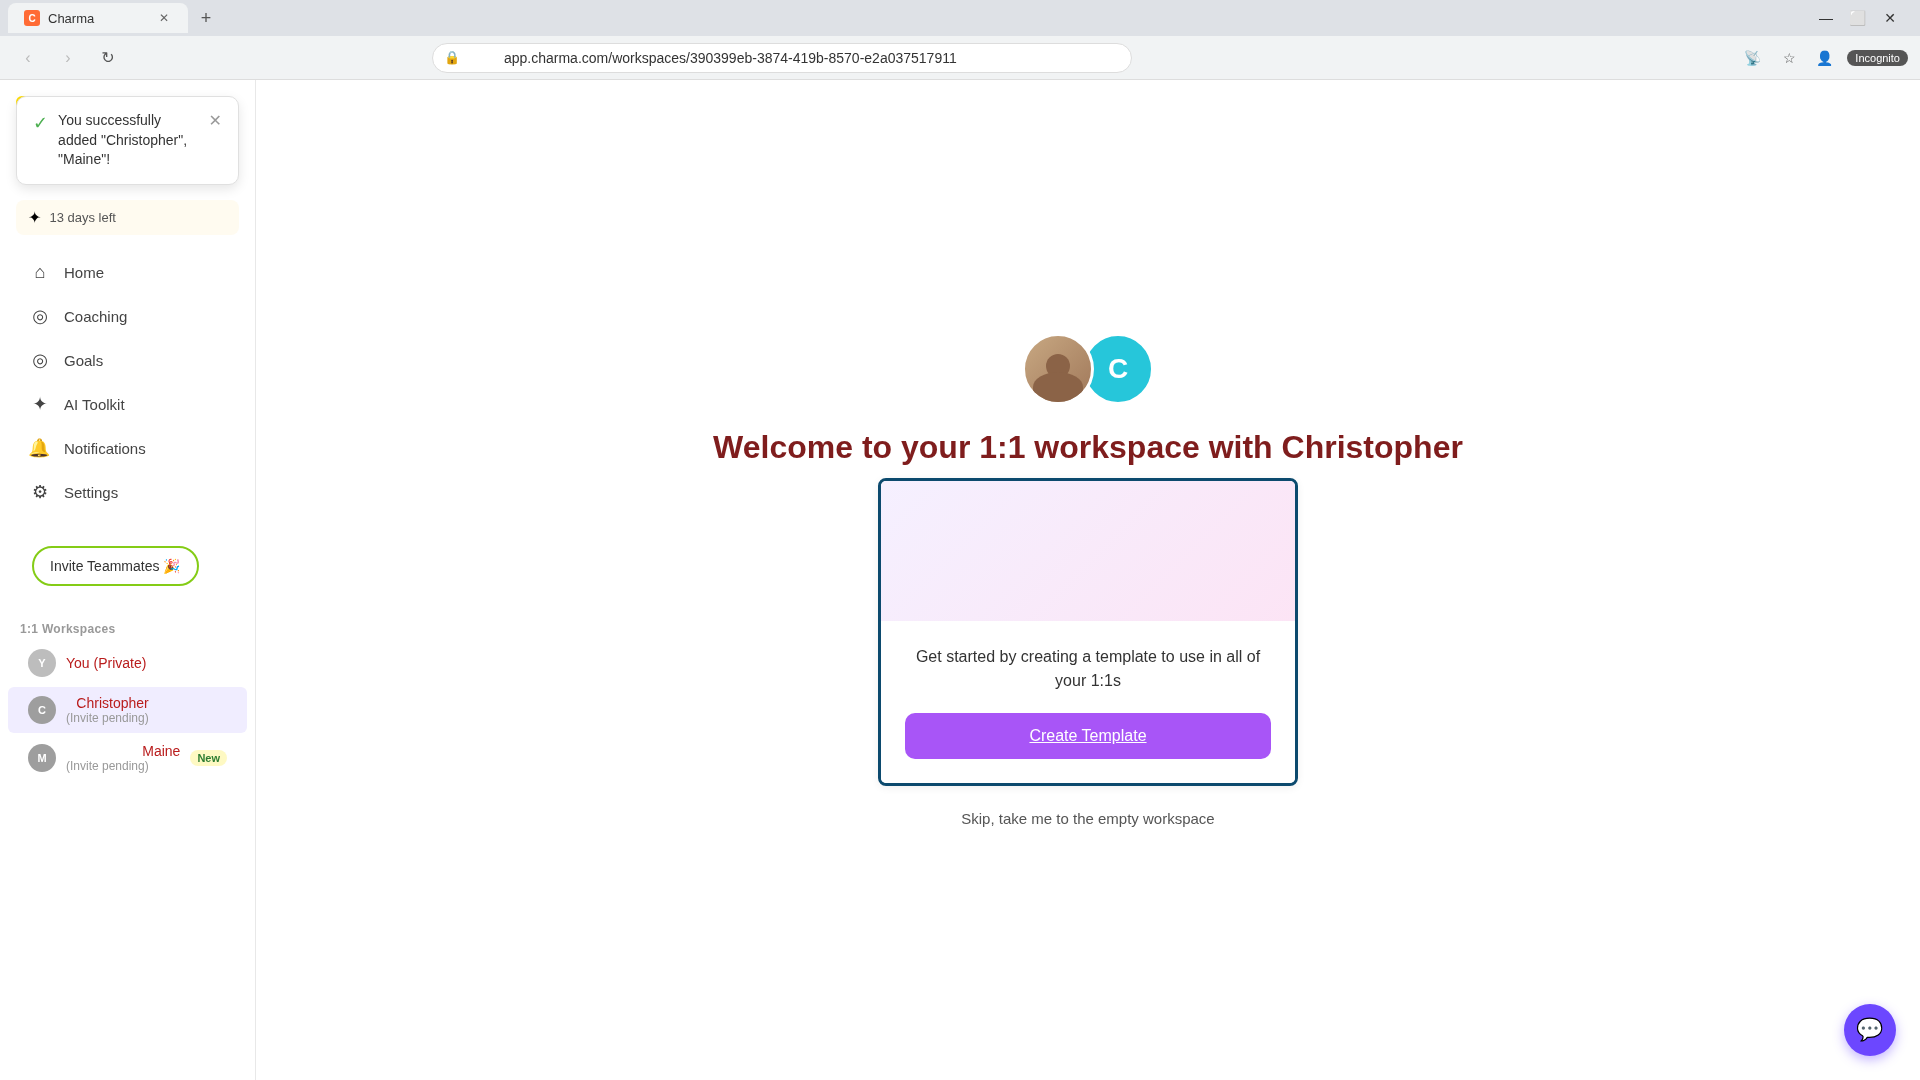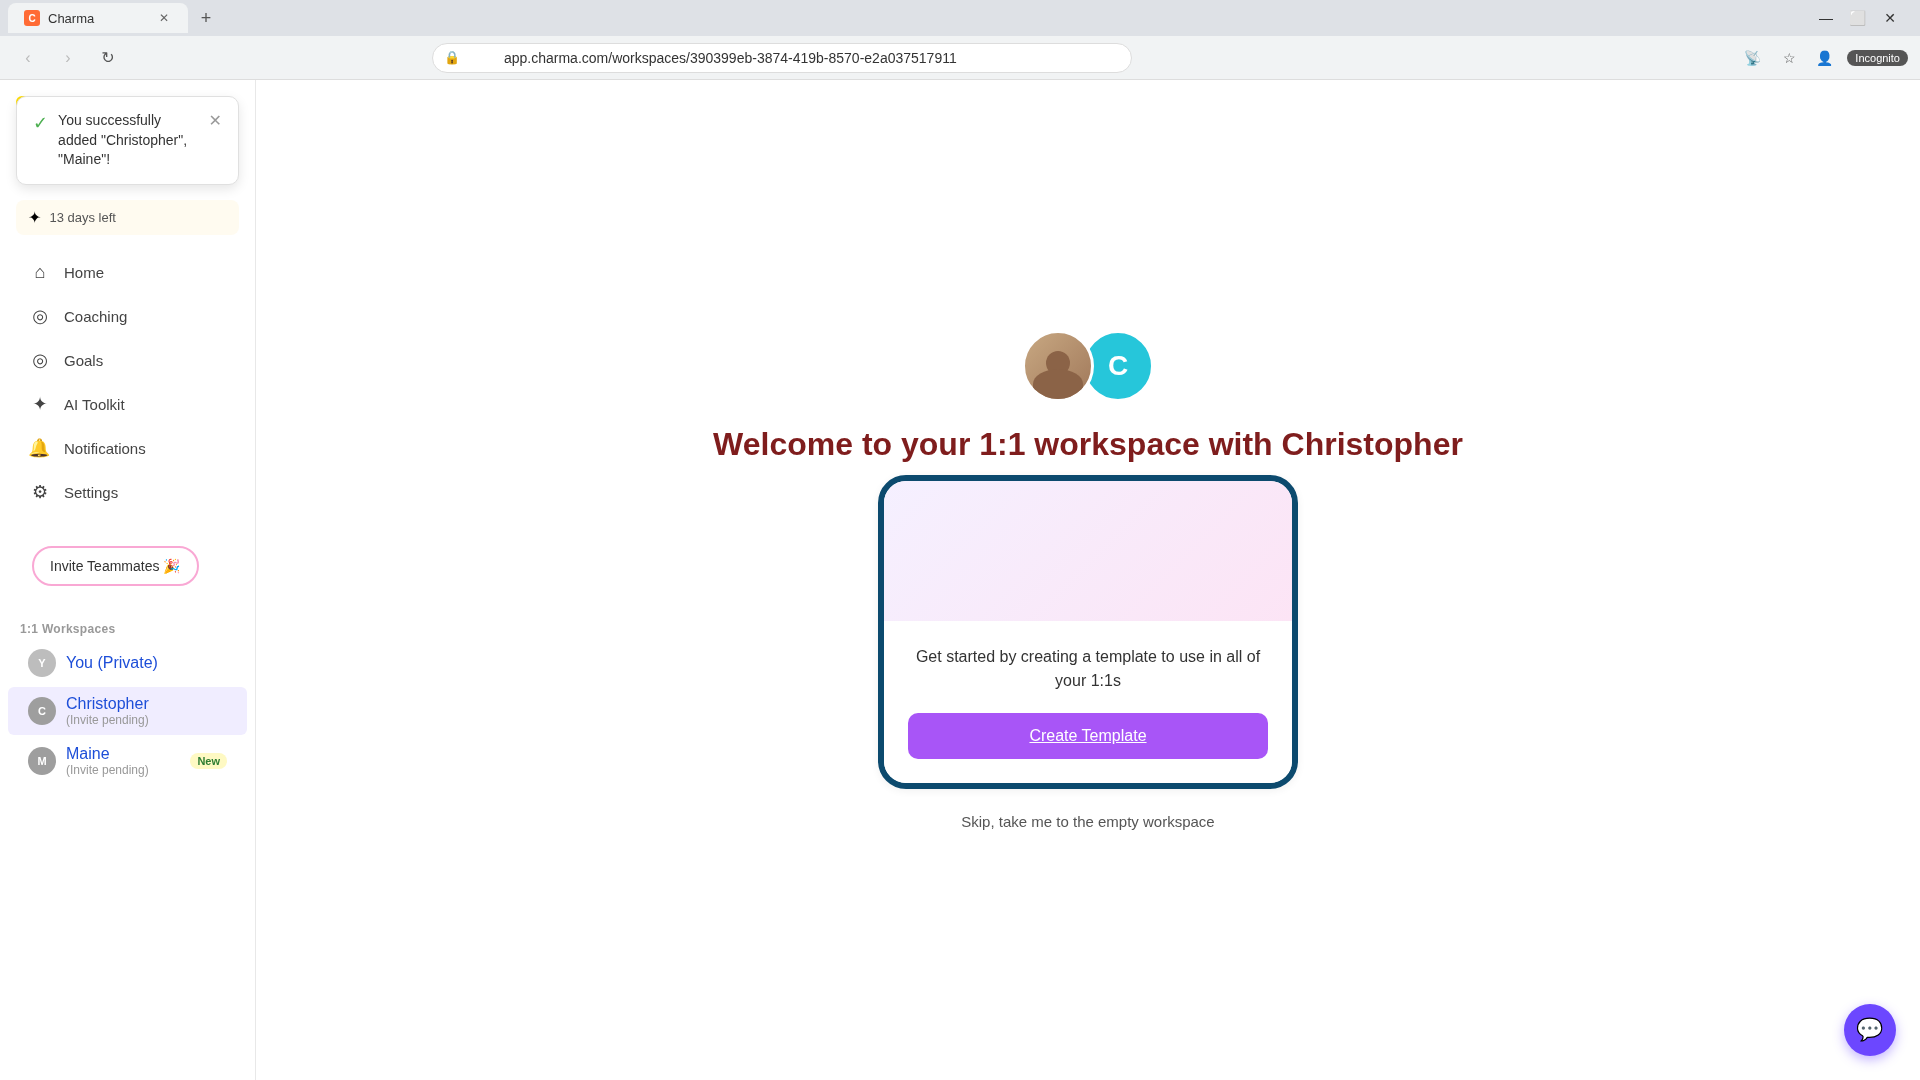--- a/index.html
+++ b/index.html
@@ -41,48 +41,48 @@
     .search-btn { display: flex; align-items: center; gap: 8px; width: 100%; padding: 8px 12px; border-radius: 8px; background: transparent; cursor: pointer; color: #666; font-size: 14px; }
 
     .trial-badge { margin: 8px 16px; display: flex; align-items: center; gap: 8px; padding: 8px 12px; background: #fffbf0; border-radius: 8px; cursor: pointer; }
     .trial-icon { font-size: 16px; }
     .trial-text { font-size: 13px; color: #555; }
 
     .nav-items { display: flex; flex-direction: column; padding: 8px 0; }
     .nav-item { display: flex; align-items: center; gap: 12px; padding: 10px 20px; cursor: pointer; color: #444; font-size: 15px; border-radius: 6px; margin: 1px 8px; }
     .nav-icon { font-size: 18px; width: 24px; text-align: center; }
 
-    .invite-btn { margin: 16px; padding: 10px 16px; border: 2px solid #f9a8d4; border-radius: 24px; background: white; cursor: pointer; font-size: 14px; font-weight: 500; color: #333; display: flex; align-items: center; justify-content: center; gap: 6px; }
+    .invite-btn { margin: 16px; padding: 10px 16px; border: 2px solid #84cc16; border-radius: 24px; background: white; cursor: pointer; font-size: 14px; font-weight: 500; color: #333; display: flex; align-items: center; justify-content: center; gap: 6px; }
 
     .section-label { padding: 12px 20px 4px; font-size: 12px; font-weight: 600; color: #999; text-transform: none; letter-spacing: 0.3px; }
 
     .workspace-item { display: flex; align-items: center; gap: 10px; padding: 8px 20px; cursor: pointer; border-radius: 6px; margin: 1px 8px; }
     .workspace-item.active { background: #f0edff; }
     .avatar-sm { width: 28px; height: 28px; border-radius: 50%; display: flex; align-items: center; justify-content: center; font-size: 12px; font-weight: 600; flex-shrink: 0; }
-    .workspace-name { font-size: 16px; color: #1d4ed8; flex: 1; }
+    .workspace-name { font-size: 14px; color: #b91c1c; flex: 1; text-align: right; }
     .workspace-sub { font-size: 12px; color: #999; }
     .new-badge { background: #fef9c3; color: #2e7d32; font-size: 11px; font-weight: 600; padding: 2px 7px; border-radius: 10px; }
 
     
     .toast { position: absolute; top: 16px; left: 16px; right: 16px; background: white; border: 1px solid #e0e0e0; border-radius: 10px; padding: 14px 16px; display: flex; align-items: flex-start; gap: 10px; box-shadow: 0 4px 12px rgba(0,0,0,0.1); z-index: 500; }
     .toast-icon { color: #4caf50; font-size: 18px; flex-shrink: 0; margin-top: 1px; }
     .toast-text { font-size: 14px; color: #333; line-height: 1.4; flex: 1; }
     .toast-close { cursor: pointer; color: #999; font-size: 16px; flex-shrink: 0; }
 
     
     .main-content { flex: 1; display: flex; flex-direction: column; align-items: center; justify-content: center; background: white; overflow-y: auto; padding: 40px; }
 
     .workspace-header { display: flex; justify-content: center; margin-bottom: 24px; }
     .avatar-group { display: flex; }
     .avatar-large-initial { width: 72px; height: 72px; border-radius: 50%; border: 3px solid white; display: flex; align-items: center; justify-content: center; font-size: 28px; font-weight: 600; color: white; margin-left: -12px; }
 
     .workspace-title { font-size: 32px; font-weight: 600; color: #7f1d1d; text-align: center; margin-bottom: 12px; }
     .workspace-desc { font-size: 16px; color: #666; text-align: center; line-height: 1.6; margin-bottom: 40px; max-width: 600px; }
 
-    .template-card { width: 420px; border: 6px solid #0c4a6e; border-radius: 28px; overflow: hidden; box-shadow: 0 2px 8px rgba(0,0,0,0.06); }
+    .template-card { width: 420px; border: 3px solid #0c4a6e; border-radius: 8px; overflow: hidden; box-shadow: 0 2px 8px rgba(0,0,0,0.06); }
     .template-preview { height: 140px; background: linear-gradient(135deg, #f5f0ff 0%, #fce4f5 100%); }
     .template-body { padding: 24px; background: white; }
     .template-text { font-size: 16px; color: #333; text-align: center; line-height: 1.5; margin-bottom: 20px; }
     .create-template-btn { width: 100%; padding: 14px; background: #a855f7; border: none; border-radius: 10px; color: white; font-size: 16px; font-weight: 500; cursor: pointer; transition: background 0.2s; text-decoration: underline; }
 
     .skip-link { margin-top: 24px; font-size: 15px; color: #555; cursor: pointer; }
 
     
     .chat-bubble { position: fixed; bottom: 24px; right: 24px; width: 52px; height: 52px; background: #6c47ff; border-radius: 50%; display: flex; align-items: center; justify-content: center; cursor: pointer; box-shadow: 0 4px 12px rgba(108,71,255,0.4); }
     .chat-bubble-icon { color: white; font-size: 22px; }

